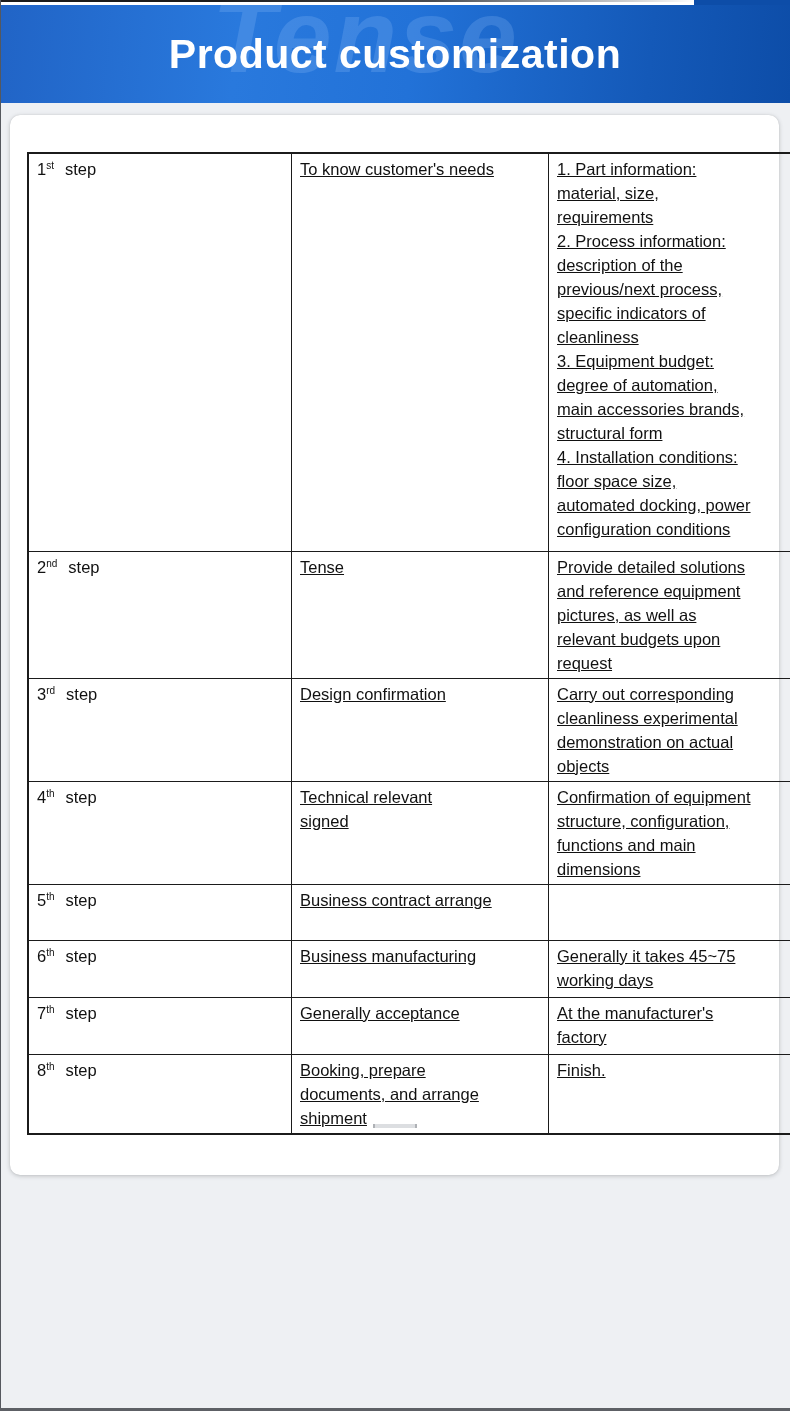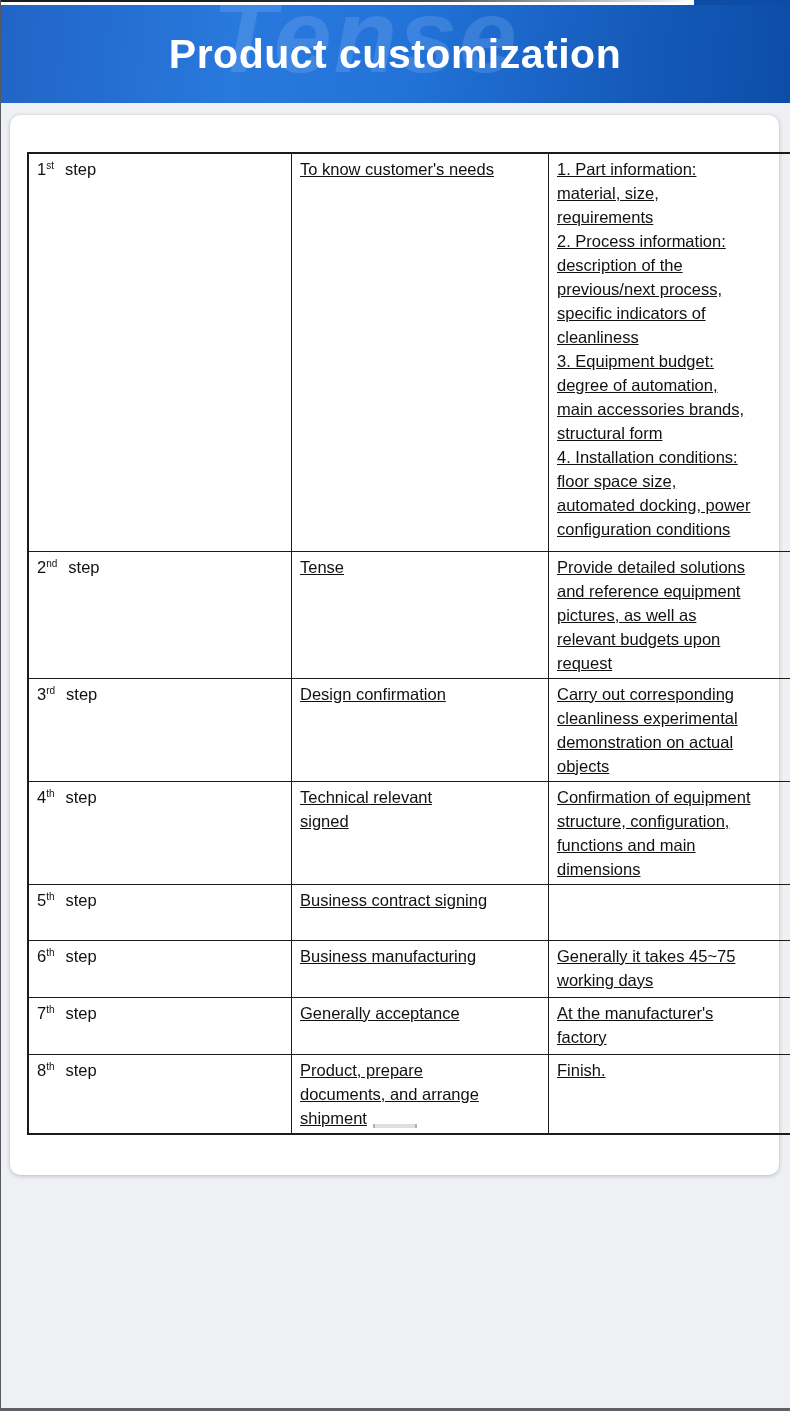--- a/index.html
+++ b/index.html
@@ -102,38 +102,38 @@
           <td class="col-step"><span>4</span><sup>th</sup><span class="step-word">step</span></td>
           <td class="col-process preline">Technical relevant
 signed</td>
           <td class="col-detail preline">Confirmation of equipment
 structure, configuration,
 functions and main
 dimensions</td>
         </tr>
         <tr class="r5">
           <td class="col-step"><span>5</span><sup>th</sup><span class="step-word">step</span></td>
-          <td class="col-process preline">Business contract signing</td>
+          <td class="col-process preline">Business contract arrange</td>
           <td class="col-detail preline"></td>
         </tr>
         <tr class="r6">
           <td class="col-step"><span>6</span><sup>th</sup><span class="step-word">step</span></td>
           <td class="col-process preline">Business manufacturing</td>
           <td class="col-detail preline">Generally it takes 45~75
 working days</td>
         </tr>
         <tr class="r7">
           <td class="col-step"><span>7</span><sup>th</sup><span class="step-word">step</span></td>
           <td class="col-process preline">Generally acceptance</td>
           <td class="col-detail preline">At the manufacturer's
 factory</td>
         </tr>
         <tr class="r8">
           <td class="col-step"><span>8</span><sup>th</sup><span class="step-word">step</span></td>
-          <td class="col-process preline">Product, prepare
+          <td class="col-process preline">Booking, prepare
 documents, and arrange
 shipment</td>
           <td class="col-detail preline">Finish.</td>
         </tr>
       </tbody>
     </table>
   </div>
 
   <div class="under-table-artifact"></div>
 

